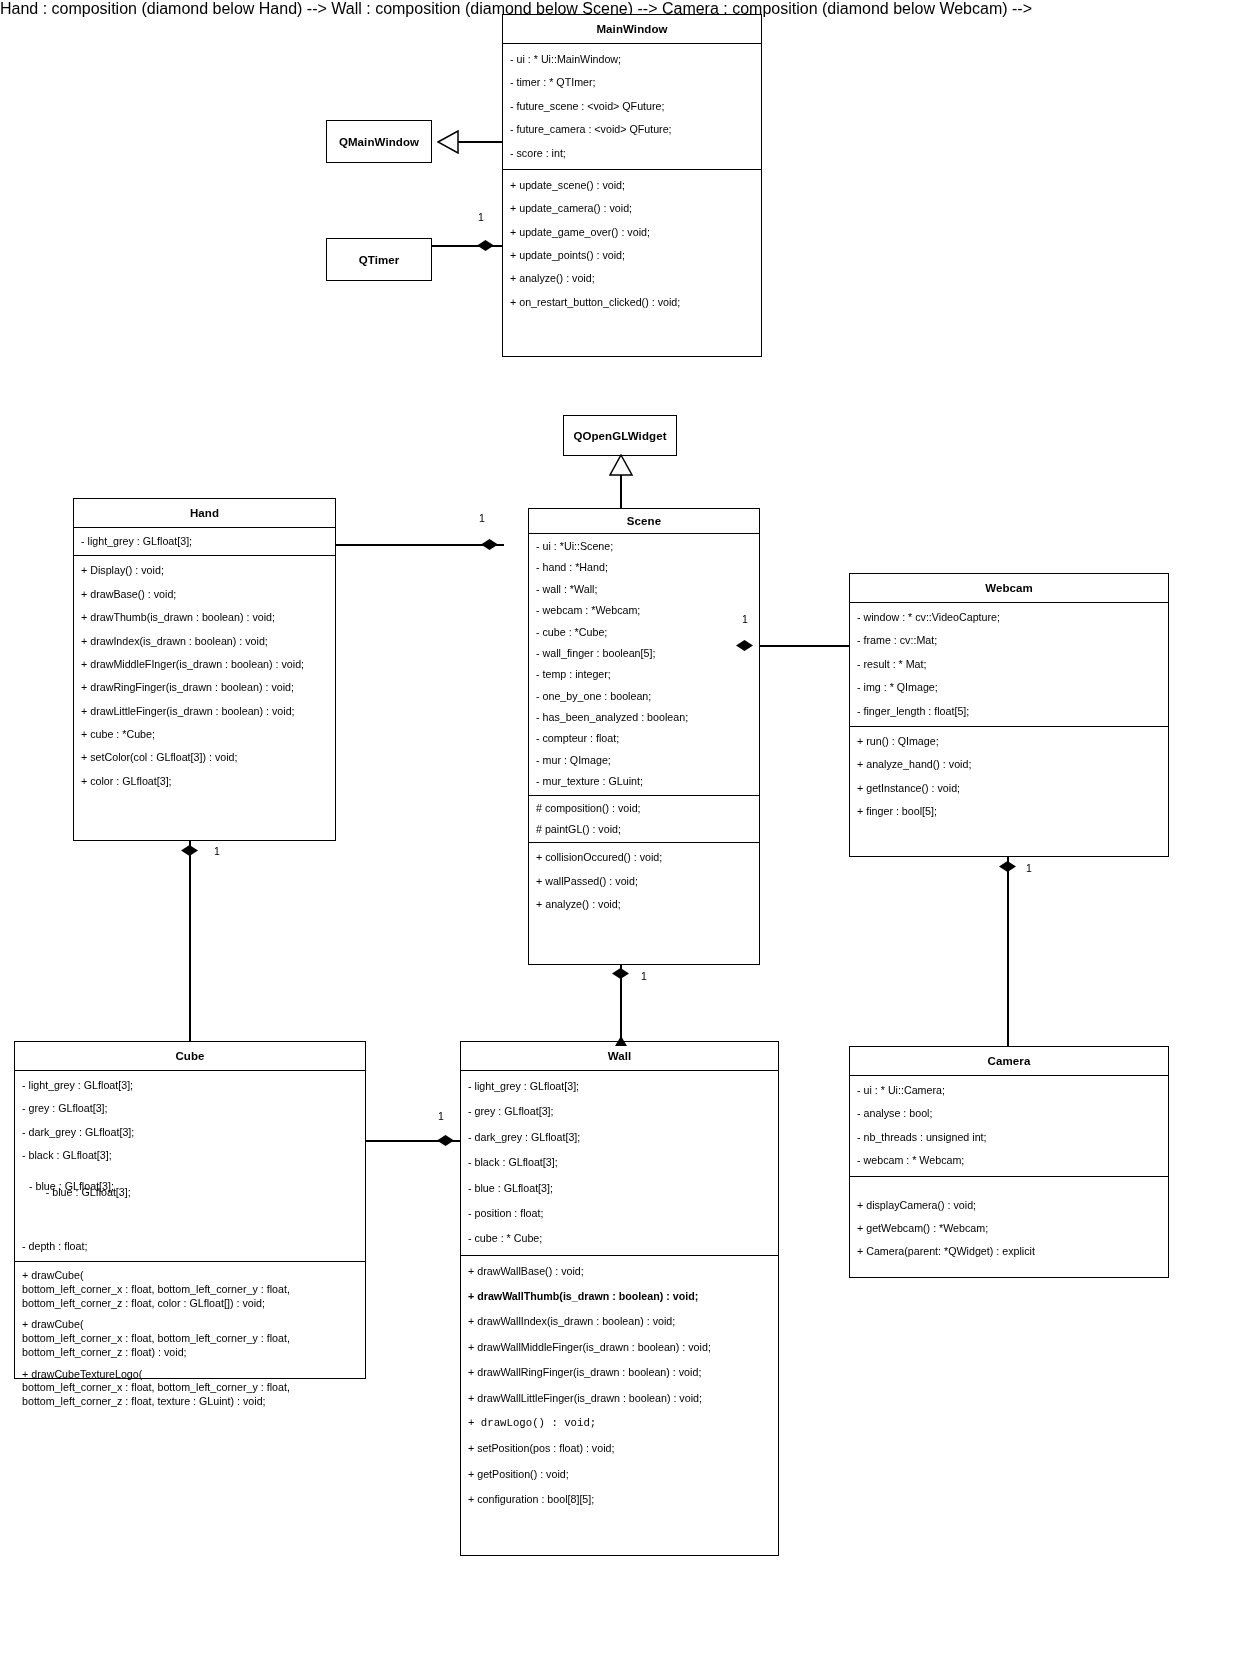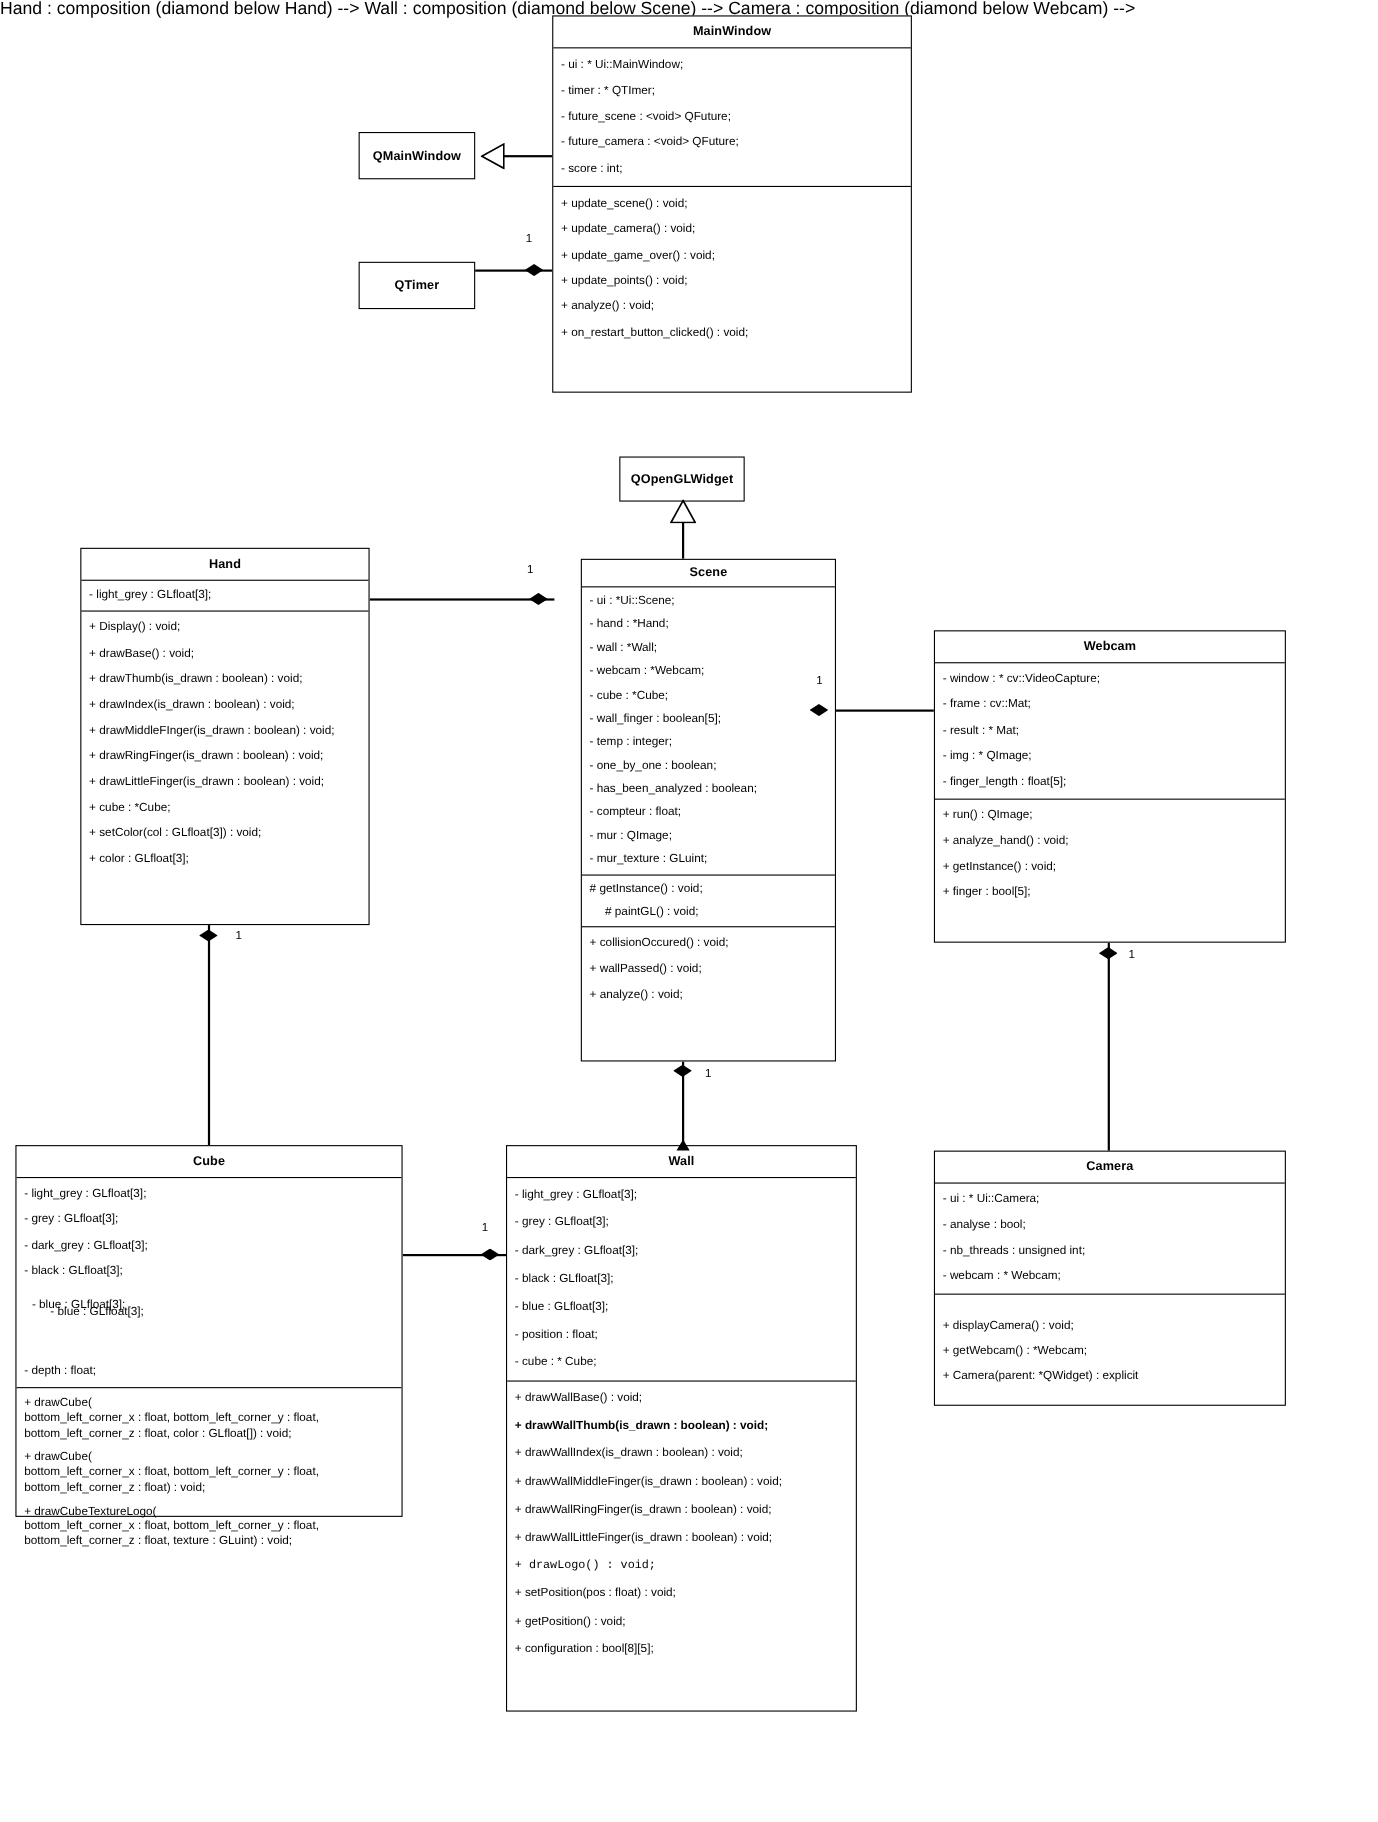--- a/index.html
+++ b/index.html
@@ -157,21 +157,21 @@
   <div class="mult" style="left:1026px; top:862px;">1</div>
 
   
   <div class="ln lnh" style="left:366px; top:1140px; width:96px;"></div>
   <div class="diamond" style="left:437px; top:1135px;"></div>
   <div class="mult" style="left:438px; top:1110px;">1</div>
 
   
 
   
-  <div class="uml-class" style="left:502px; top:14px; width:327px; height:343px;">
+  <div class="uml-class" style="left:502px; top:14px; width:260px; height:343px;">
     <div class="uml-title">MainWindow</div>
     <div class="uml-sep"></div>
     <div class="uml-compartment">
       <div class="uml-row">- ui : * Ui::MainWindow;</div>
       <div class="uml-row">- timer : * QTImer;</div>
       <div class="uml-row">- future_scene : &lt;void&gt; QFuture;</div>
       <div class="uml-row">- future_camera : &lt;void&gt; QFuture;</div>
       <div class="uml-row">- score : int;</div>
     </div>
     <div class="uml-sep"></div>
@@ -235,22 +235,22 @@
       <div class="uml-row" style="padding:4px 7px;">- wall_finger : boolean[5];</div>
       <div class="uml-row" style="padding:4px 7px;">- temp : integer;</div>
       <div class="uml-row" style="padding:4px 7px;">- one_by_one : boolean;</div>
       <div class="uml-row" style="padding:4px 7px;">- has_been_analyzed : boolean;</div>
       <div class="uml-row" style="padding:4px 7px;">- compteur : float;</div>
       <div class="uml-row" style="padding:4px 7px;">- mur : QImage;</div>
       <div class="uml-row" style="padding:4px 7px;">- mur_texture : GLuint;</div>
     </div>
     <div class="uml-sep"></div>
     <div class="uml-compartment" style="padding:2px 0;">
-      <div class="uml-row" style="padding:4px 7px;"># getInstance() : void;</div>
-      <div class="uml-row" style="padding:4px 7px;margin-left:14px;"># paintGL() : void;</div>
+      <div class="uml-row" style="padding:4px 7px;"># composition() : void;</div>
+      <div class="uml-row" style="padding:4px 7px;"># paintGL() : void;</div>
     </div>
     <div class="uml-sep"></div>
     <div class="uml-compartment" style="padding:3px 0;">
       <div class="uml-row" style="padding:5px 7px;">+ collisionOccured() : void;</div>
       <div class="uml-row" style="padding:5px 7px;">+ wallPassed() : void;</div>
       <div class="uml-row" style="padding:5px 7px;">+ analyze() : void;</div>
     </div>
   </div>
 
   

